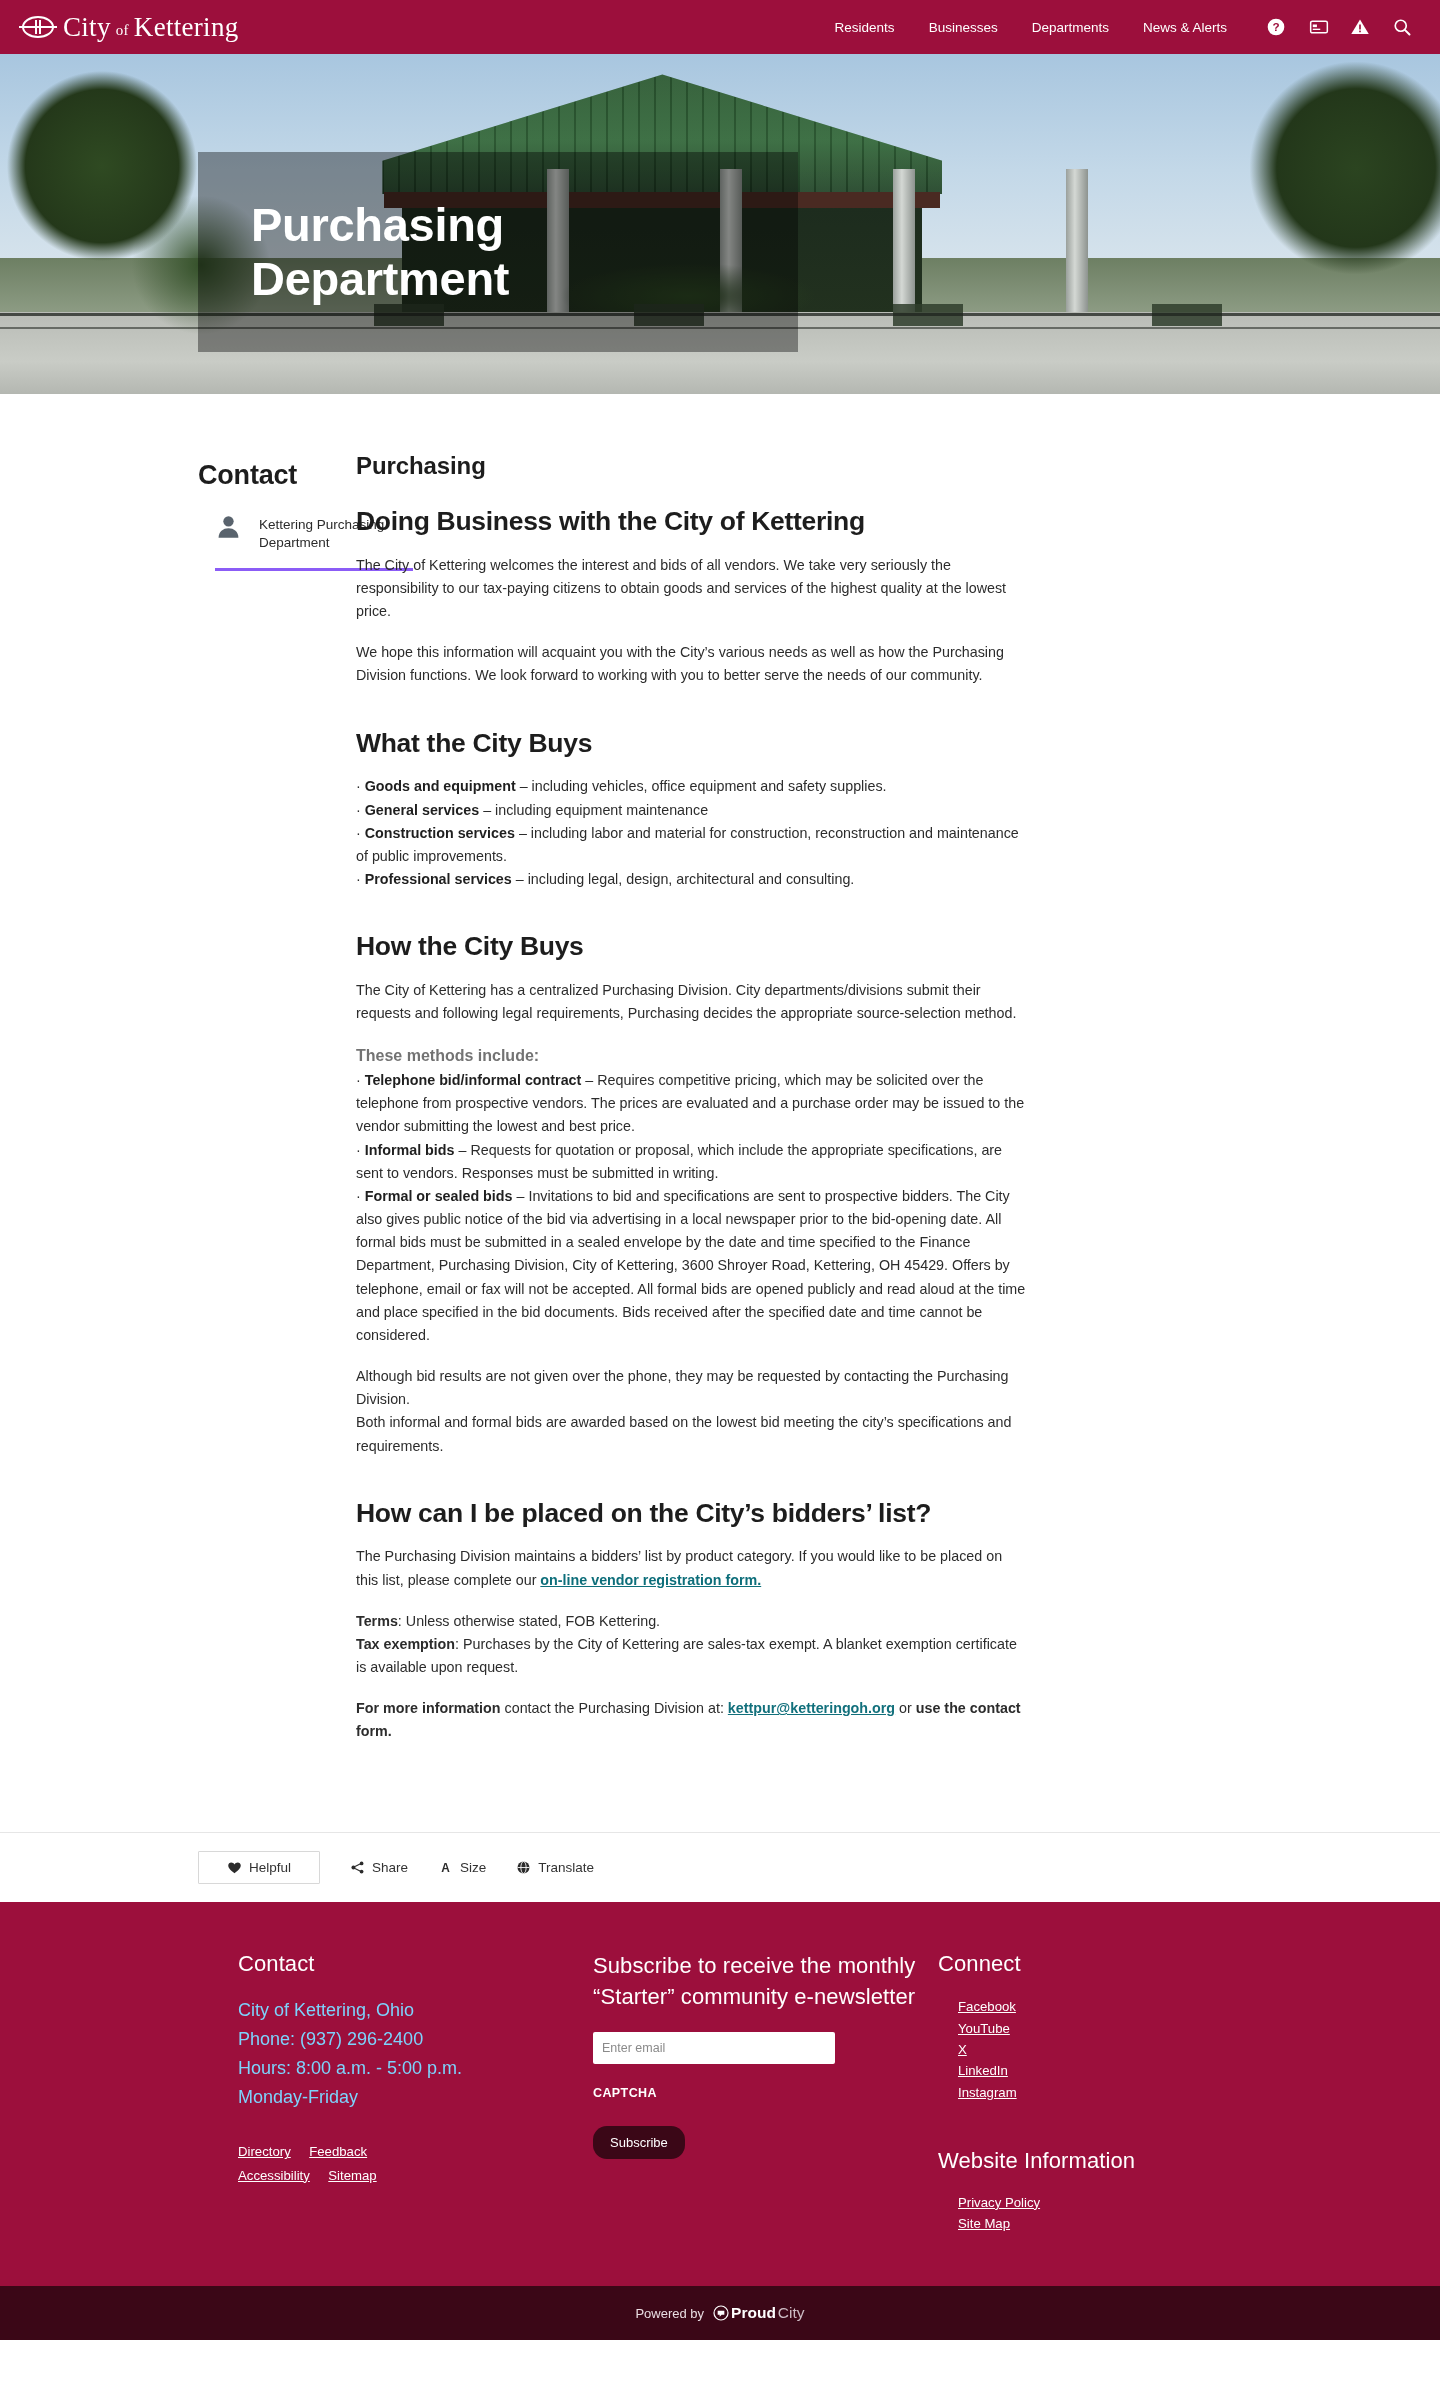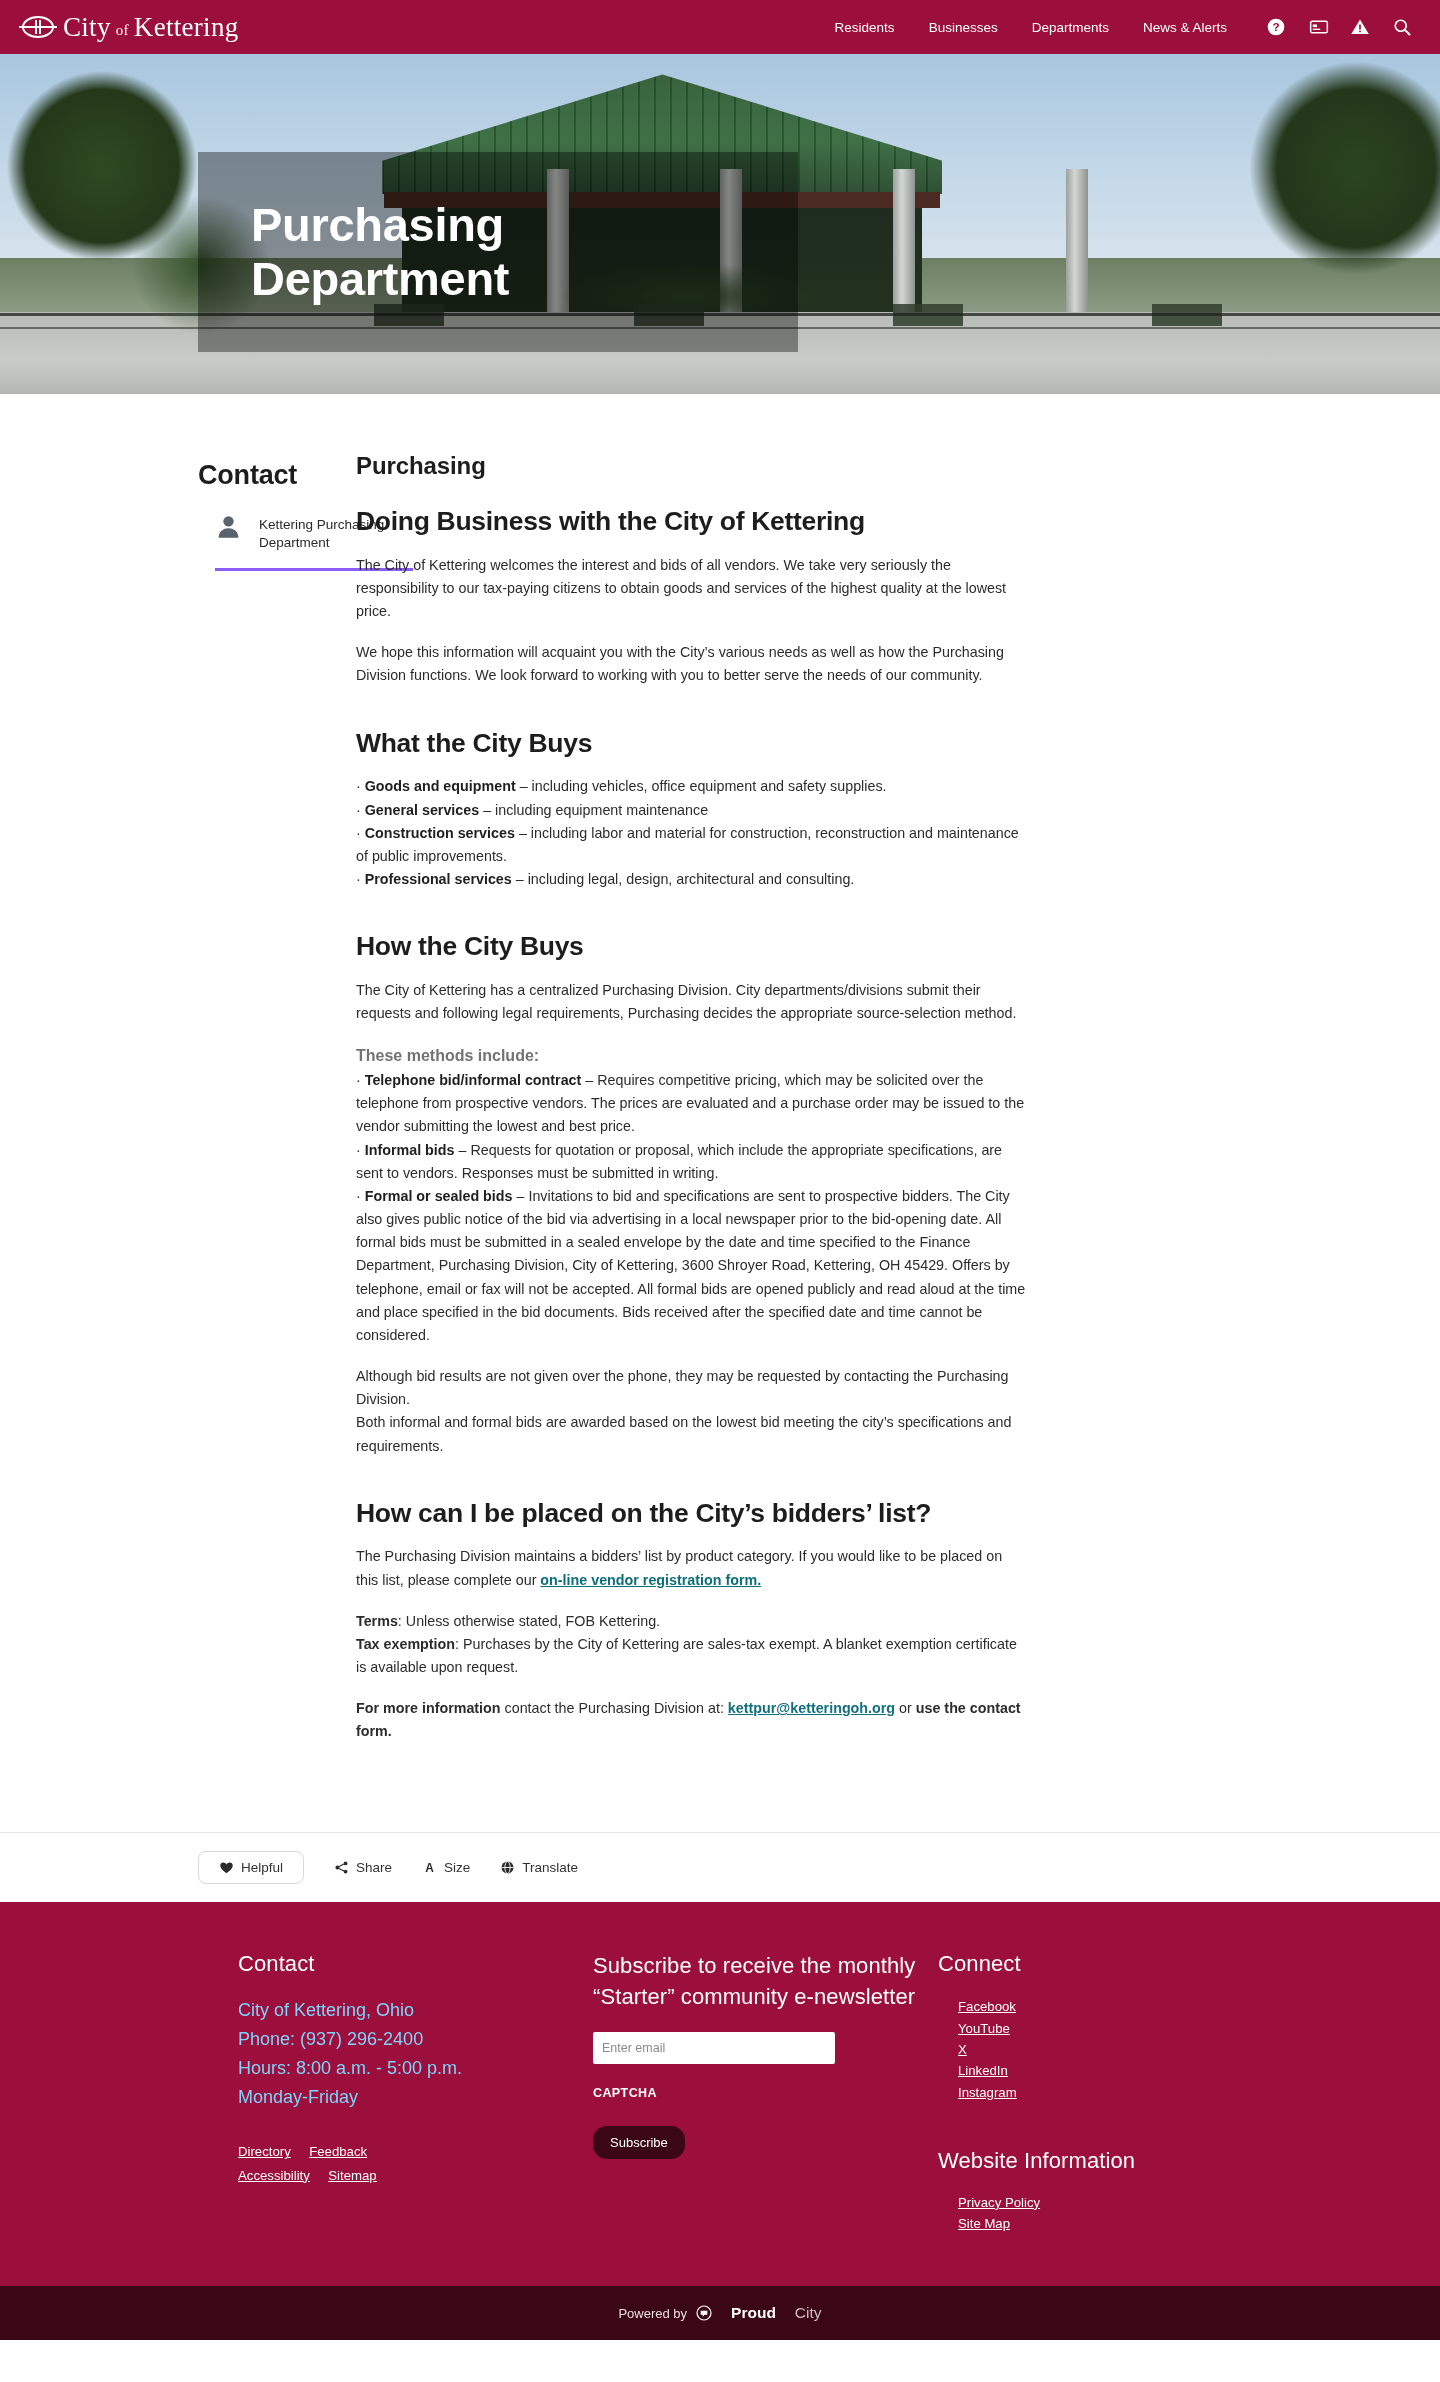--- a/index.html
+++ b/index.html
@@ -247,22 +247,22 @@
     gap: 7px;
     font-size: 13.5px;
     color: #333333;
     background: transparent;
     border: none;
     cursor: pointer;
     font-family: "Liberation Sans", sans-serif;
   }
   .tb-btn.boxed {
     border: 1px solid #d8d8d8;
-    border-radius: 8px;
-    padding: 8px 20px;
+    border-radius: 1px;
+    padding: 8px 28px;
     background: #fff;
   }
   .tb-ic { width: 15px; height: 15px; display:inline-block; }
 
   
   .footer {
     background: #9c0f3c;
     color: #ffffff;
     padding: 48px 0 52px 0;
   }
@@ -338,21 +338,21 @@
     background: #3b0717;
     height: 54px;
     display: flex;
     align-items: center;
     justify-content: center;
     gap: 9px;
   }
   .powered .pb { color: #e9dde2; font-size: 13px; }
   .powered .pc {
     color: #ffffff; font-size: 15.5px; font-weight: 700;
-    display: inline-flex; align-items: center; gap: 19px;
+    display: inline-flex; align-items: center; gap: 2px;
   }
   .powered .pc .city { font-weight: 400; color: #cdbcc4; }
   .pc-mark { width: 16px; height: 16px; }
 </style>
 </head>
 <body>
 
 <div class="page">
 
   <div class="header">

